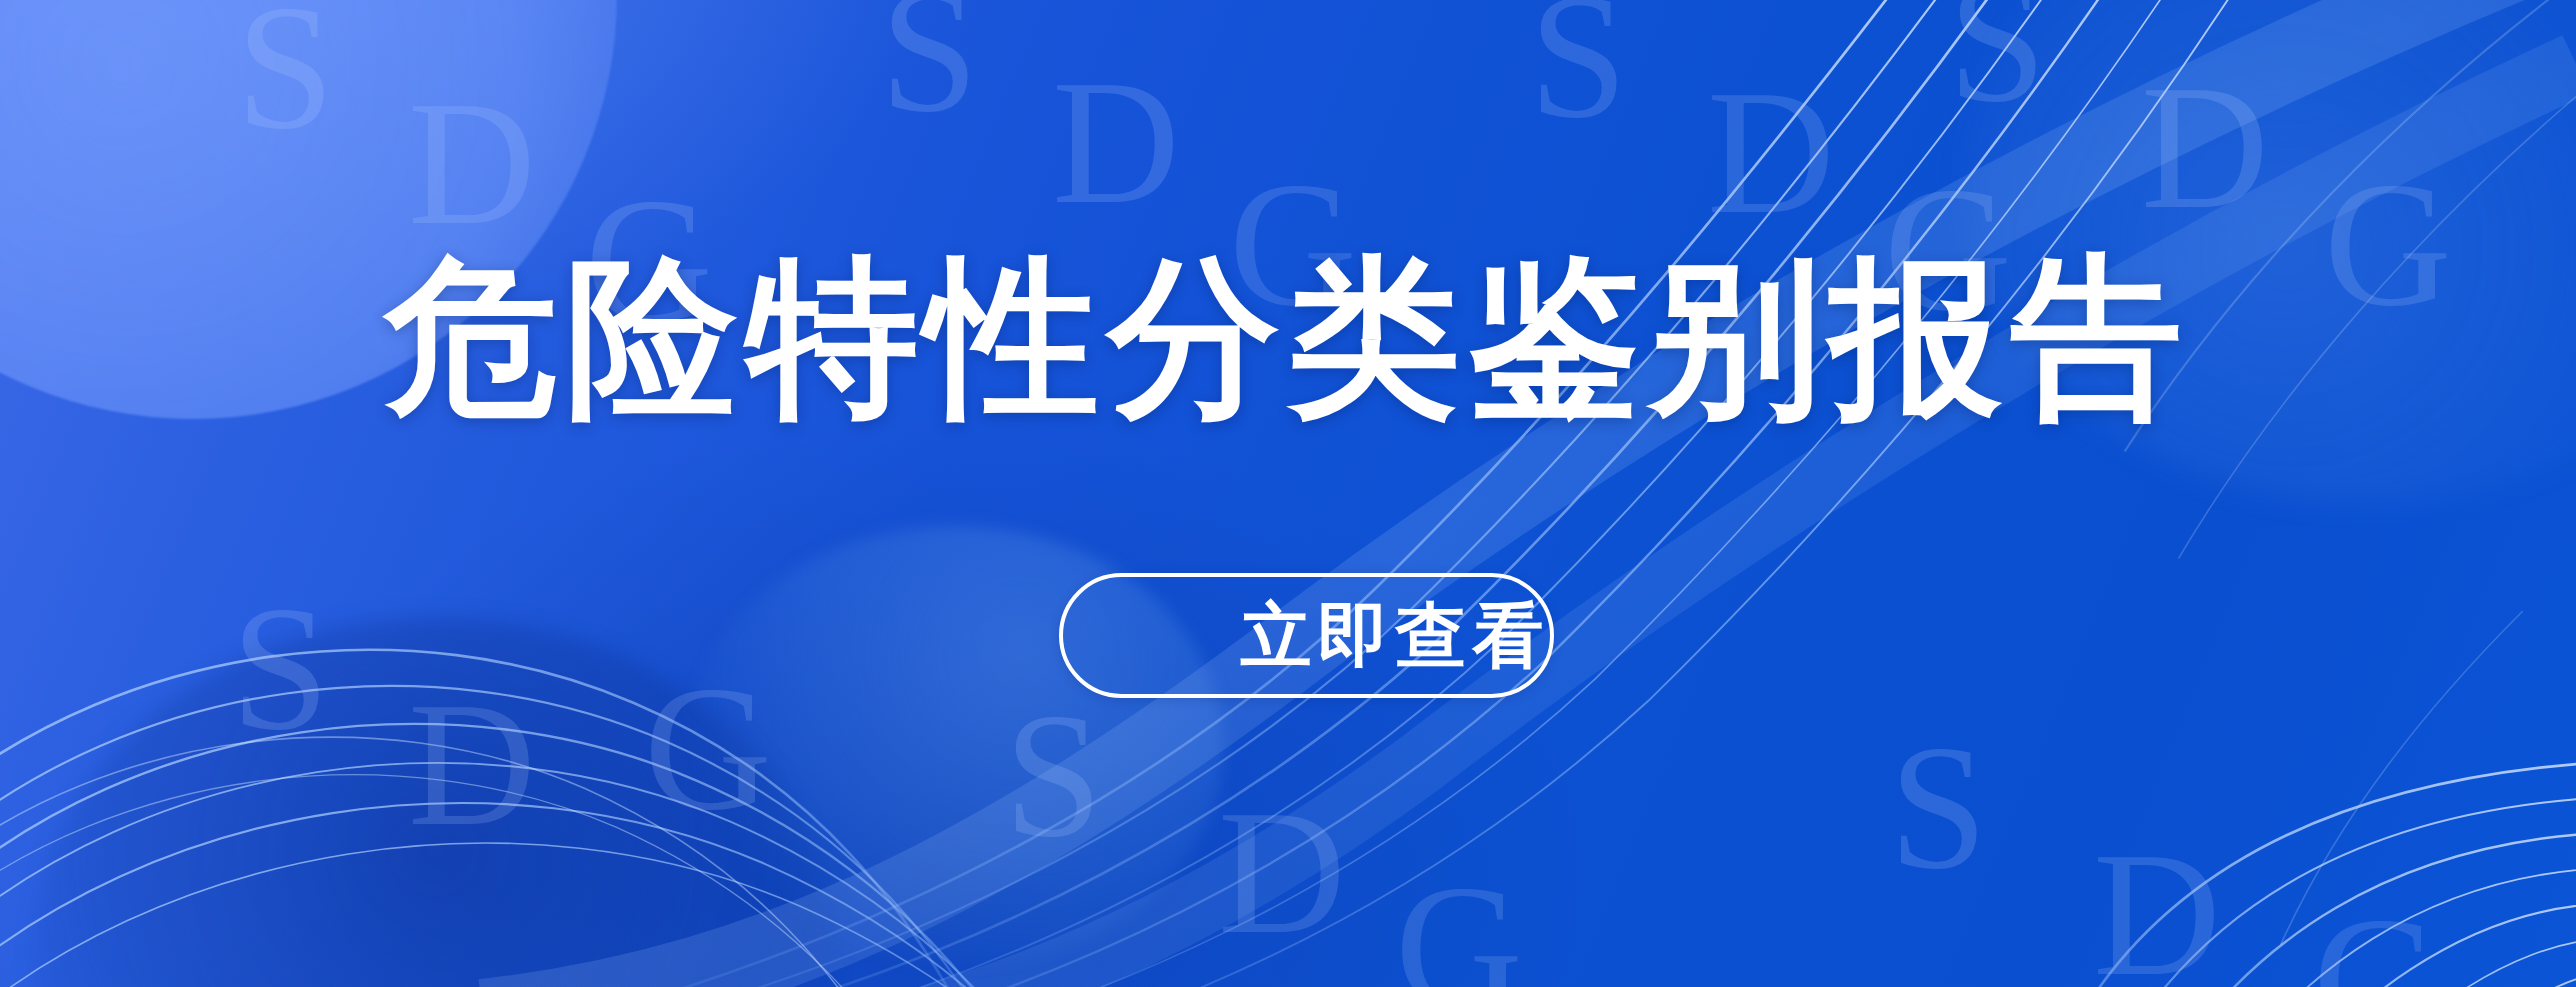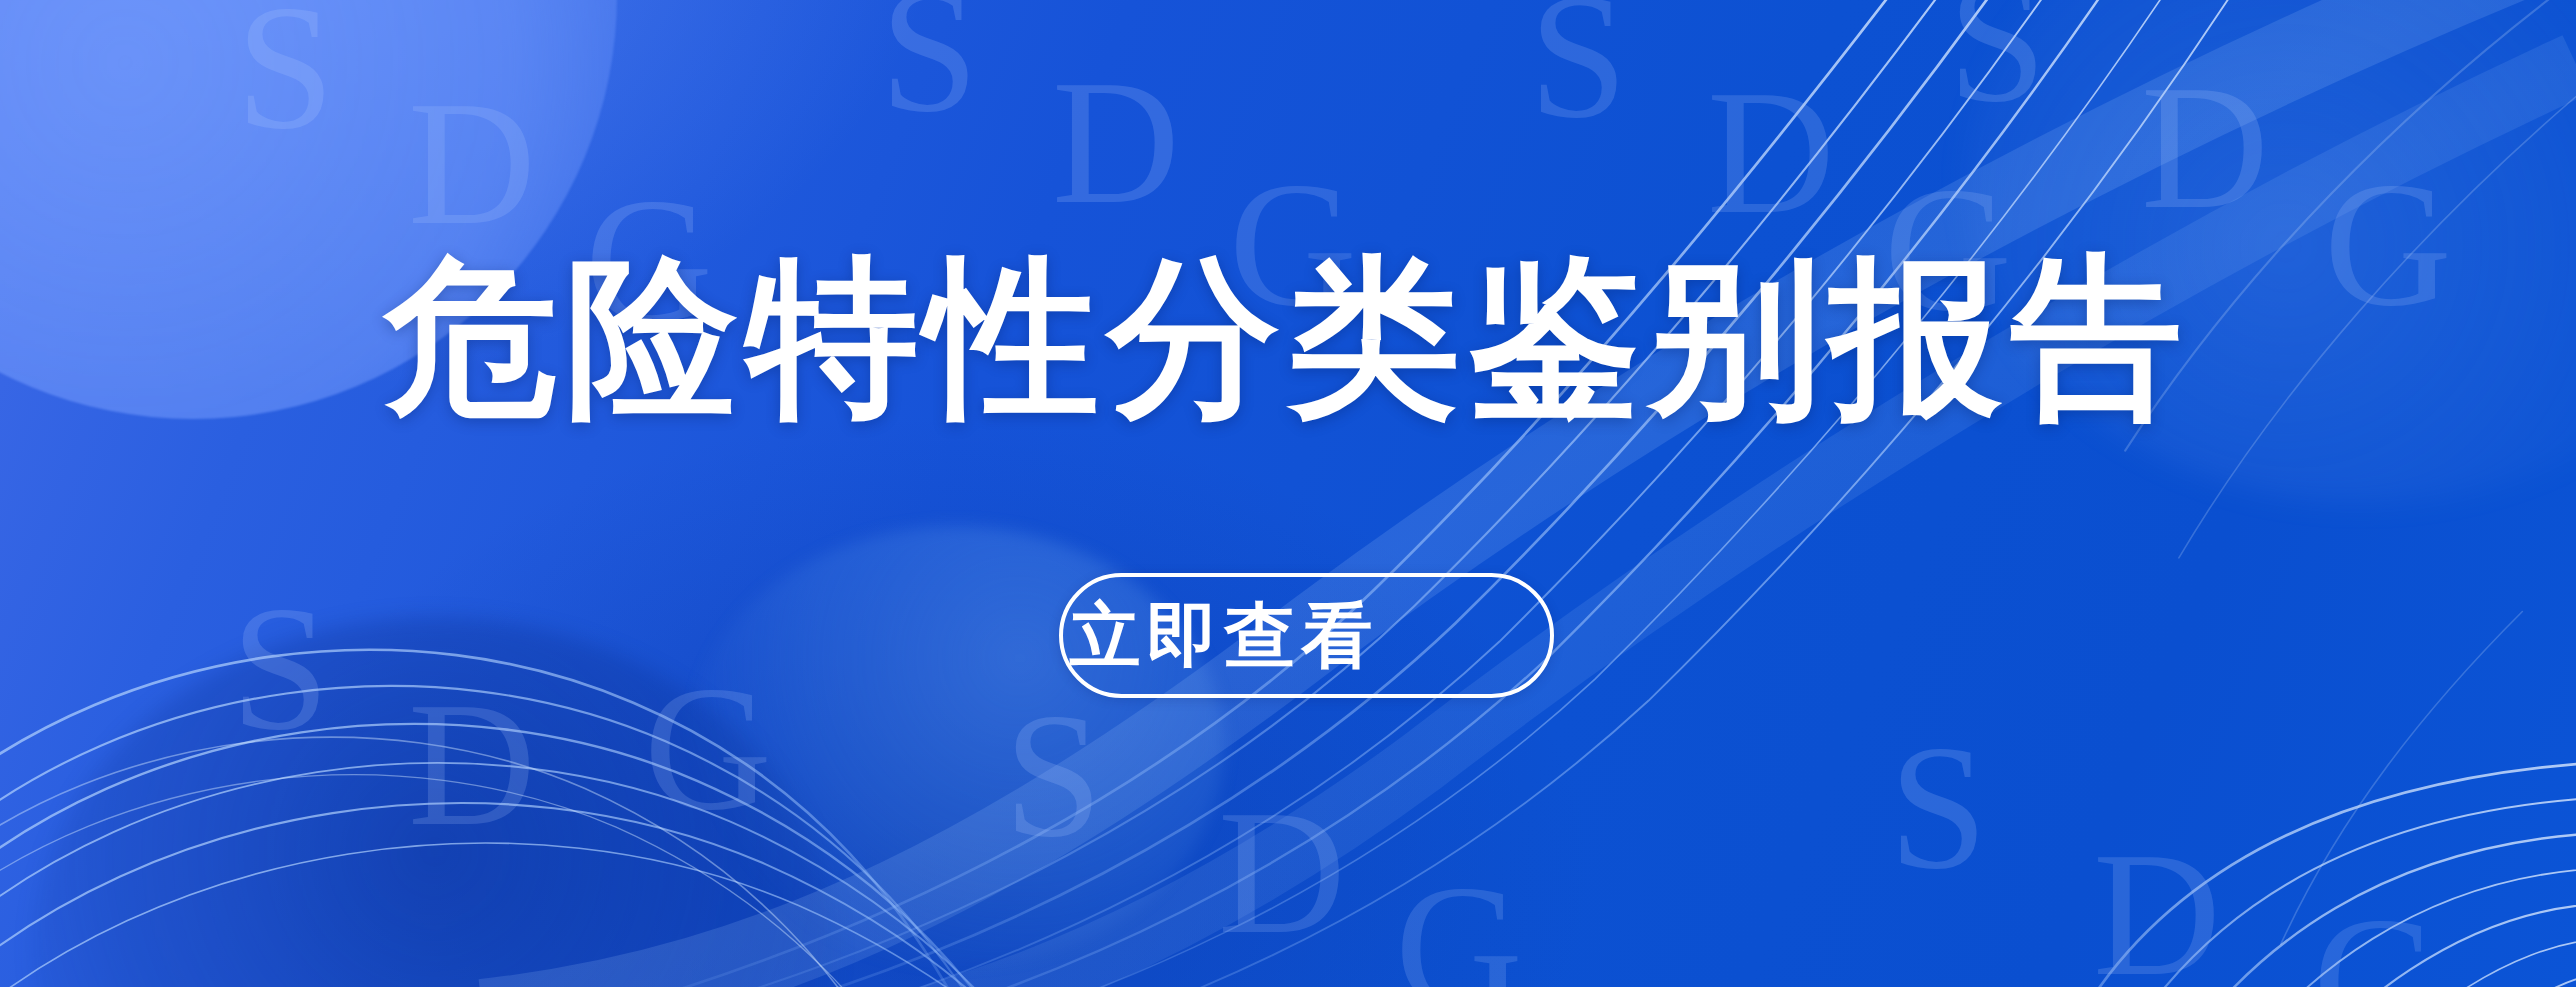--- a/index.html
+++ b/index.html
@@ -104,21 +104,21 @@
     position: absolute;
     left: 1059px;
     top: 573px;
     width: 495px;
     height: 125px;
     box-sizing: border-box;
     border: 4.8px solid #ffffff;
     border-radius: 64px;
     display: flex;
     align-items: center;
-    justify-content: flex-start;
+    justify-content: flex-end;
     cursor: pointer;
     box-shadow: 0 2.1px 10.7px rgba(4,30,100,0.18);
   }
   #cta-label {
     color: #ffffff;
     font-size: 71px;
     font-weight: 700;
     letter-spacing: 6.4px;
     line-height: 1;
     text-indent: 6.4px;

